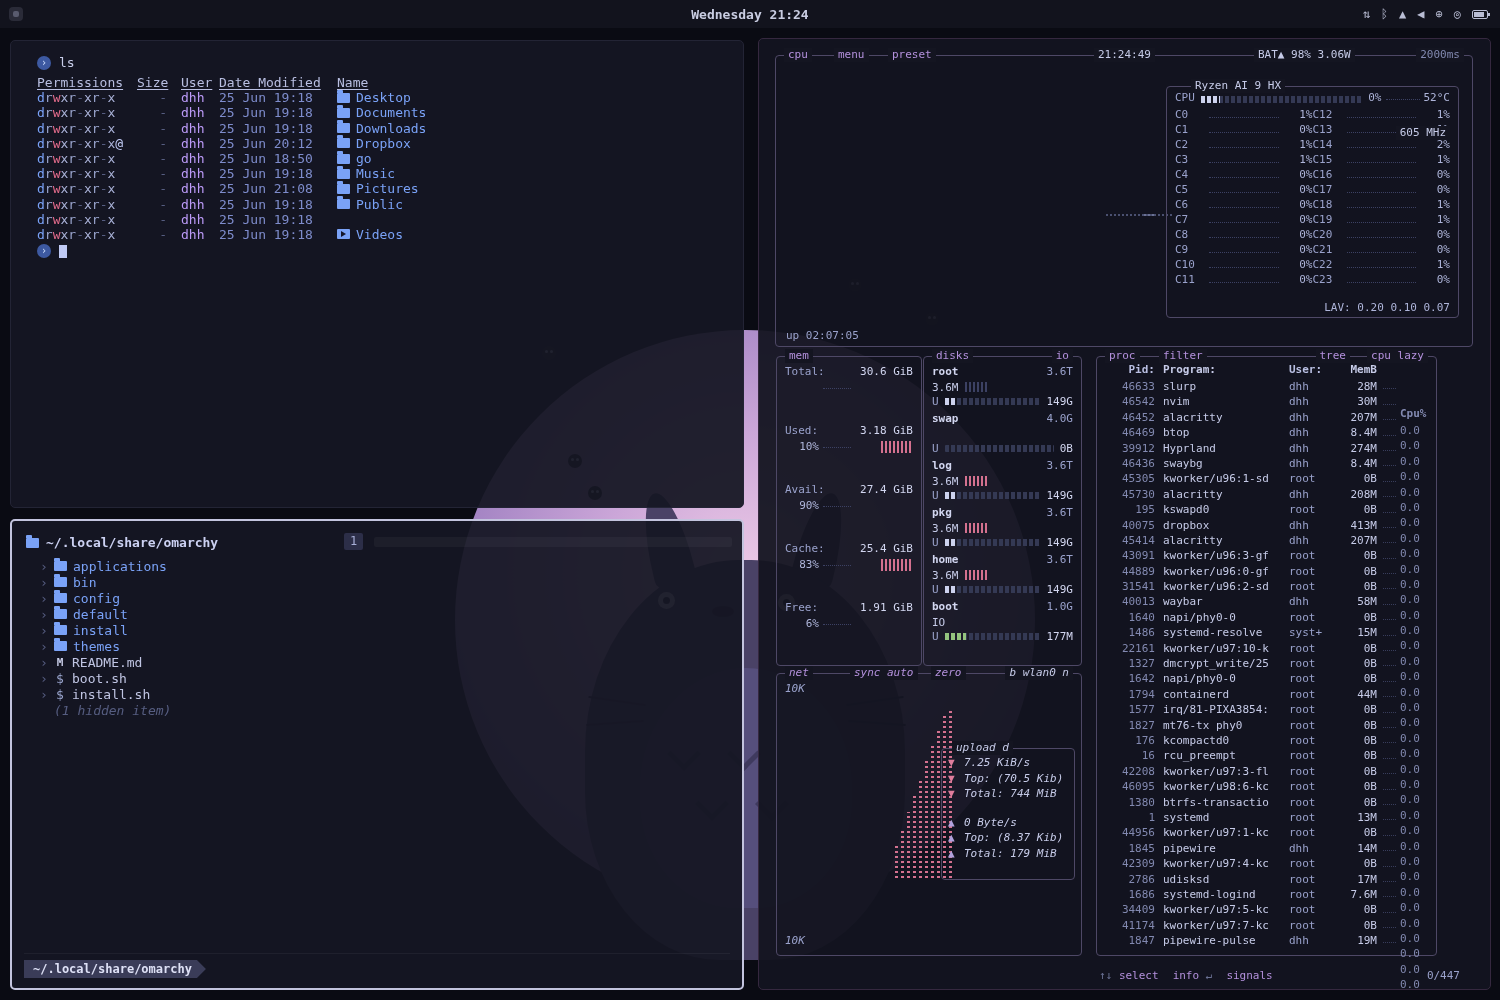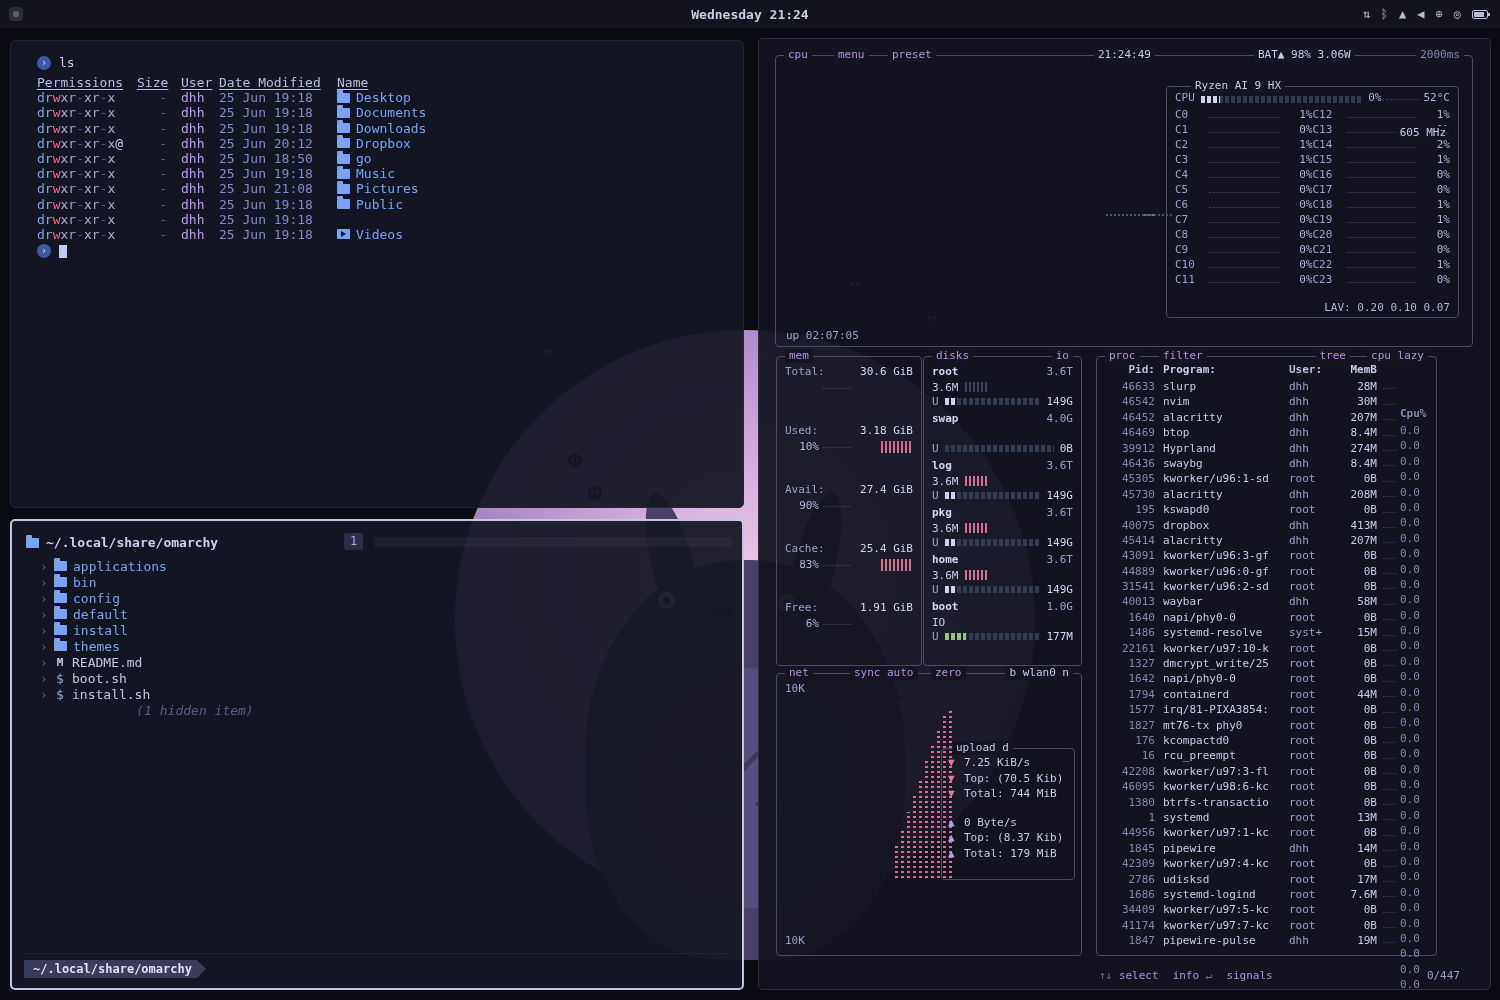--- a/index.html
+++ b/index.html
@@ -76,21 +76,21 @@
   .fm-list { position:absolute; left:0; top:37px; right:406px; }
   .fitem { display:flex; align-items:center; height:16px; gap:6px; padding-left:28px; }
   .fitem .chevr { color:#565d81; width:8px; flex:none; }
   .fitem .name { color:#c0c5e3; }
   .fitem.t-dir .name { color:#7aa2f7; }
   .fitem.t-dir .ficon { display:inline-block; }
   .fitem .ficon { display:none; }
   .fitem .badge { display:none; width:12px; text-align:center; flex:none; color:#9aa5ce; }
   .fitem.t-md .badge { display:inline-block; color:#c9cde8; font-weight:bold; font-size:11px; }
   .fitem.t-sh .badge { display:inline-block; }
-  .fitem.t-hidden { color:#565d81; font-style:italic;justify-content:center; }
+  .fitem.t-hidden { color:#565d81; font-style:italic; }
   .fitem.t-hidden .name { color:#565d81; }
   .fitem.t-hidden .chevr { visibility:hidden; }
   .fm-chip { position:absolute; left:12px; bottom:10px; background:#3a3c58; color:#dde0f5; font-weight:bold;
     font-size:12px; line-height:18px; padding:0 14px 0 9px;
     clip-path:polygon(0 0, calc(100% - 9px) 0, 100% 50%, calc(100% - 9px) 100%, 0 100%); }
   .fm-rule { position:absolute; left:12px; bottom:34px; right:12px; height:1px; background:rgba(255,255,255,0.05); }
   
   .btop { position:relative; width:100%; height:100%; font-size:11px; }
   .bbox { position:absolute; border:1px solid #4e4866; border-radius:4px; }
   .btitle { position:absolute; top:-8px; background:#141521; color:#b491dd; padding:0 4px; font-size:11px; line-height:14px; white-space:nowrap; }
@@ -772,21 +772,21 @@
               <span class="du">U</span>
               <span class="meterbar t-green">
                 <i></i>
               </span>
               <span class="dv">177M</span>
             </div>
           </div>
         </div>
     </div>
 
-    <div class="bbox" style="left:17px; top:634px; width:306px; height:283px;">
+    <div class="bbox" style="left:17px; top:634px; width:306px; height:283px;font-style:italic;">
       <span class="btitle" style="left:8px;">net</span>
       <span class="btitle" style="left:73px;">sync</span>
       <span class="btitle" style="left:106px;">auto</span>
       <span class="btitle" style="left:154px;">zero</span>
       <span class="btitle val" style="right:8px;">b wlan0 n</span>
       <span class="nscale" style="top:8px;">10K</span>
       <span class="nscale" style="bottom:8px;">10K</span>
       <div class="netbars">
         <div class="nb"></div>
           <div class="nb"></div>

